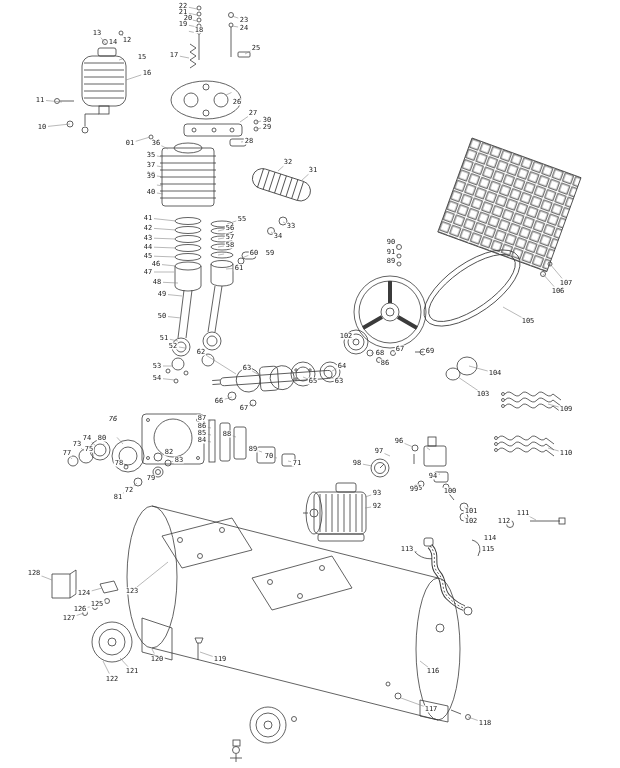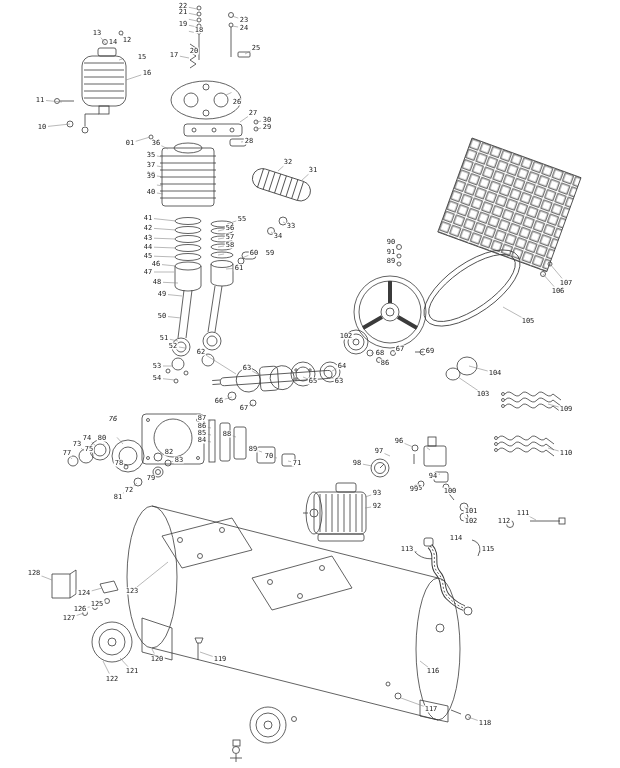--- a/index.html
+++ b/index.html
@@ -449,21 +449,21 @@
       <span class="plbl" style="left: 97px; top: 33px;">13</span>
       <span class="plbl" style="left: 113px; top: 42px;">14</span>
       <span class="plbl" style="left: 127px; top: 40px;">12</span>
       <span class="plbl" style="left: 129px; top: 57px; margin-left: 13px;">15</span>
       <span class="plbl" style="left: 147px; top: 73px;">16</span>
       <span class="plbl" style="left: 40px; top: 100px;">11</span>
       <span class="plbl" style="left: 42px; top: 127px;">10</span>
       <span class="plbl" style="left: 130px; top: 143px;">01</span>
       <span class="plbl" style="left: 183px; top: 6px;">22</span>
       <span class="plbl" style="left: 183px; top: 12px;">21</span>
-      <span class="plbl" style="left: 194px; top: 18px; margin-top: 33px;">20</span>
+      <span class="plbl" style="left: 188px; top: 18px;">20</span>
       <span class="plbl" style="left: 183px; top: 24px;">19</span>
       <span class="plbl" style="left: 199px; top: 30px; text-align: center;">18</span>
       <span class="plbl" style="left: 244px; top: 20px;">23</span>
       <span class="plbl" style="left: 244px; top: 28px;">24</span>
       <span class="plbl" style="left: 174px; top: 55px;">17</span>
       <span class="plbl" style="left: 256px; top: 48px;">25</span>
       <span class="plbl" style="left: 237px; top: 90px; margin-top: 12px;">26</span>
       <span class="plbl" style="left: 253px; top: 113px;">27</span>
       <span class="plbl" style="left: 267px; top: 120px;">30</span>
       <span class="plbl" style="left: 267px; top: 127px;">29</span>
@@ -547,21 +547,21 @@
       <span class="plbl" style="left: 357px; top: 463px;">98</span>
       <span class="plbl" style="left: 433px; top: 476px;">94</span>
       <span class="plbl" style="left: 414px; top: 489px;">99</span>
       <span class="plbl" style="left: 450px; top: 491px;">100</span>
       <span class="plbl" style="left: 377px; top: 493px;">93</span>
       <span class="plbl" style="left: 377px; top: 506px;">92</span>
       <span class="plbl" style="left: 471px; top: 511px;">101</span>
       <span class="plbl" style="left: 471px; top: 521px;">102</span>
       <span class="plbl" style="left: 523px; top: 513px;">111</span>
       <span class="plbl" style="left: 504px; top: 521px;">112</span>
-      <span class="plbl" style="left: 456px; top: 538px;">114</span>
+      <span class="plbl" style="left: 490px; top: 538px;">114</span>
       <span class="plbl" style="left: 407px; top: 549px;">113</span>
       <span class="plbl" style="left: 488px; top: 549px;">115</span>
       <span class="plbl" style="left: 34px; top: 573px;">128</span>
       <span class="plbl" style="left: 84px; top: 593px;">124</span>
       <span class="plbl" style="left: 132px; top: 591px;">123</span>
       <span class="plbl" style="left: 80px; top: 609px;">126</span>
       <span class="plbl" style="left: 97px; top: 604px;">125</span>
       <span class="plbl" style="left: 69px; top: 618px;">127</span>
       <span class="plbl" style="left: 132px; top: 671px;">121</span>
       <span class="plbl" style="left: 112px; top: 679px;">122</span>

